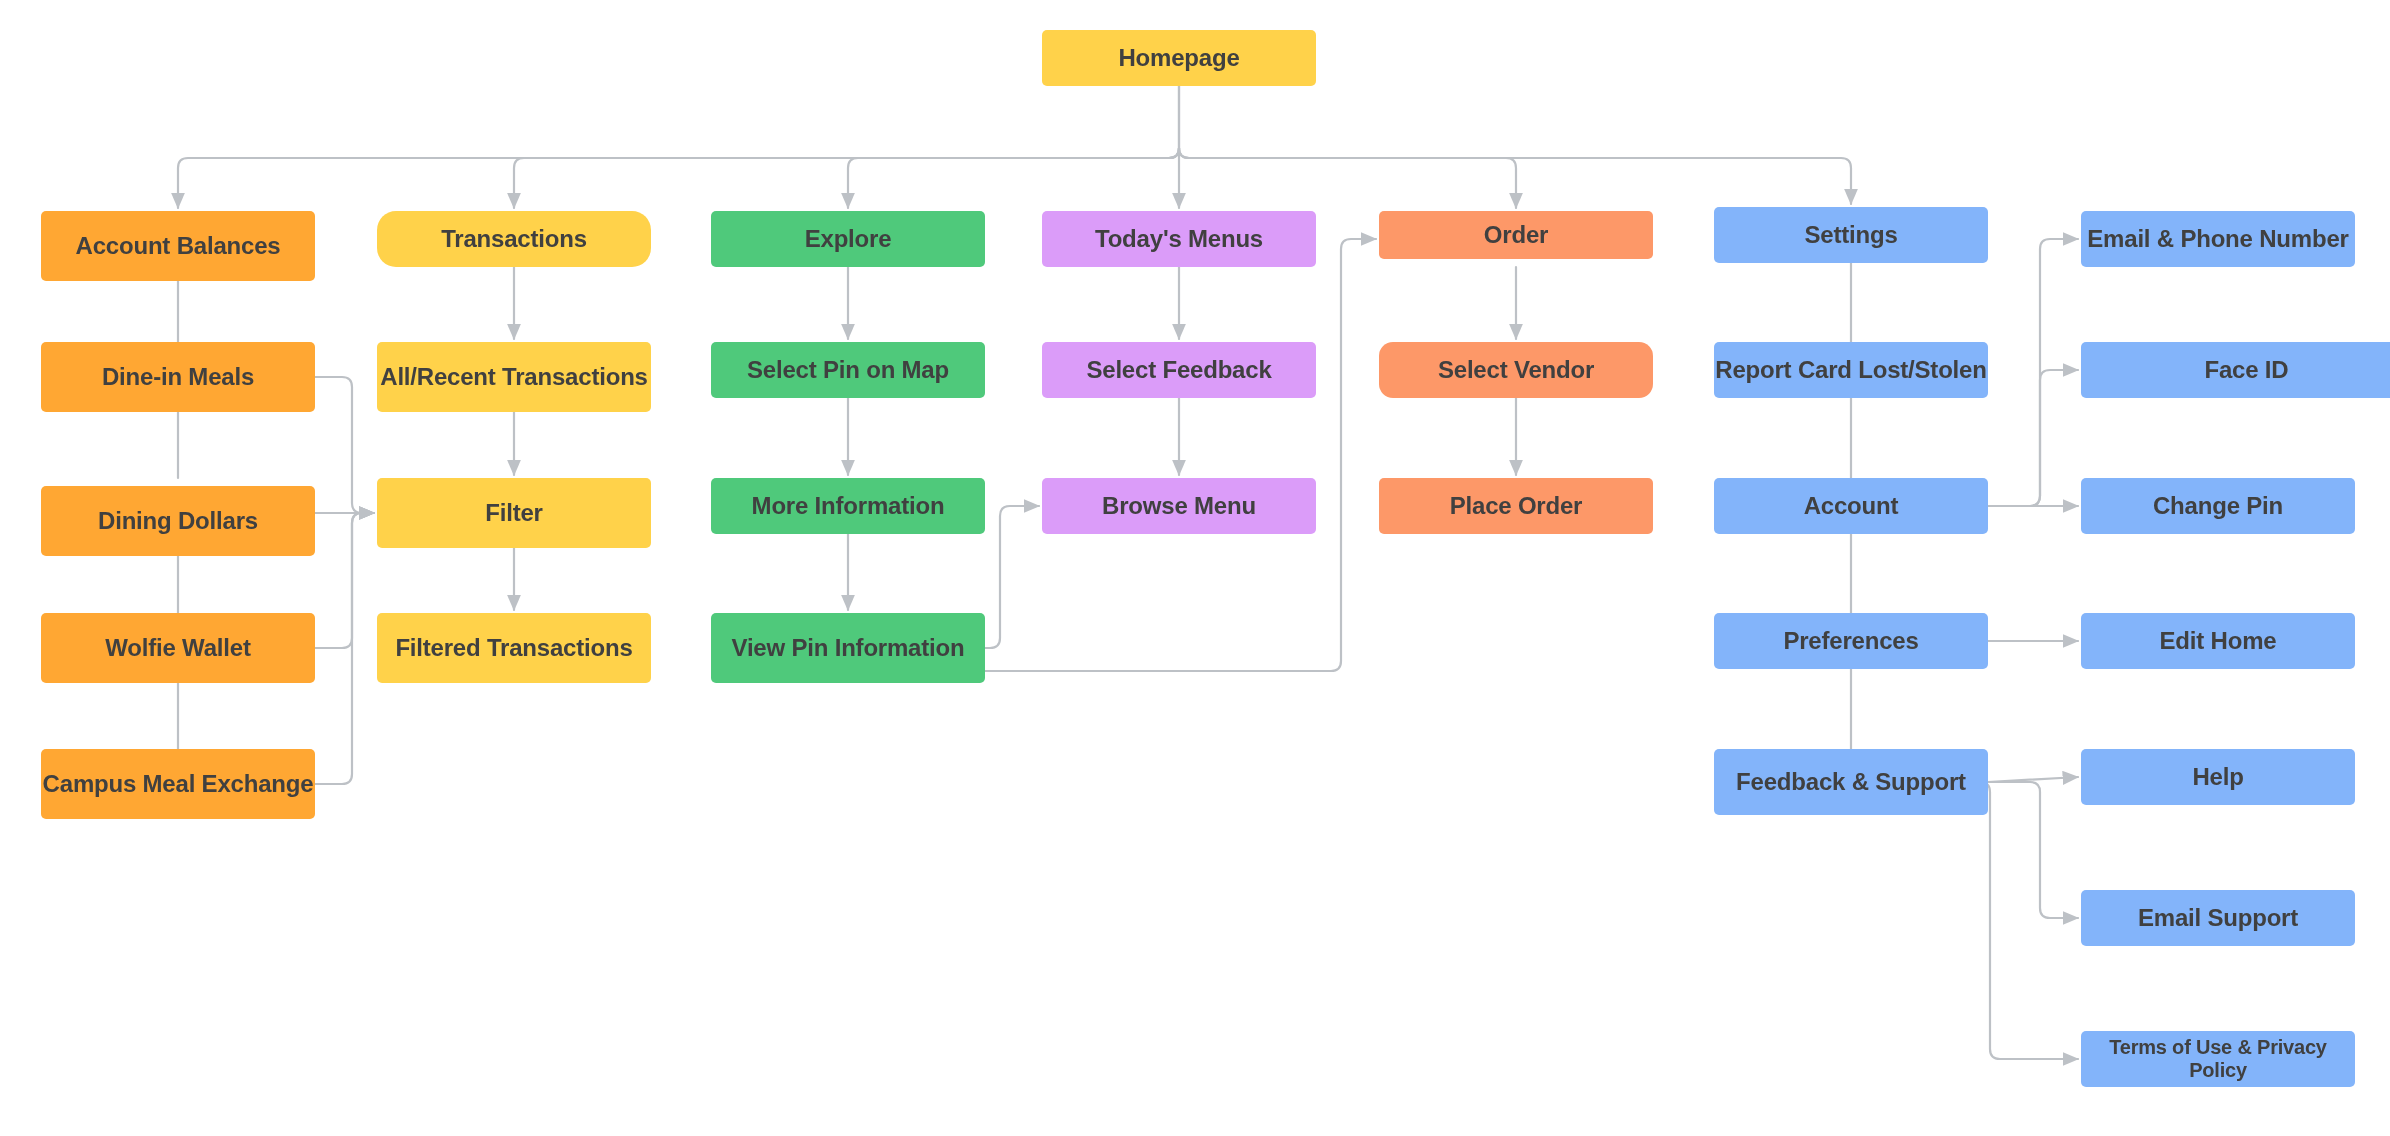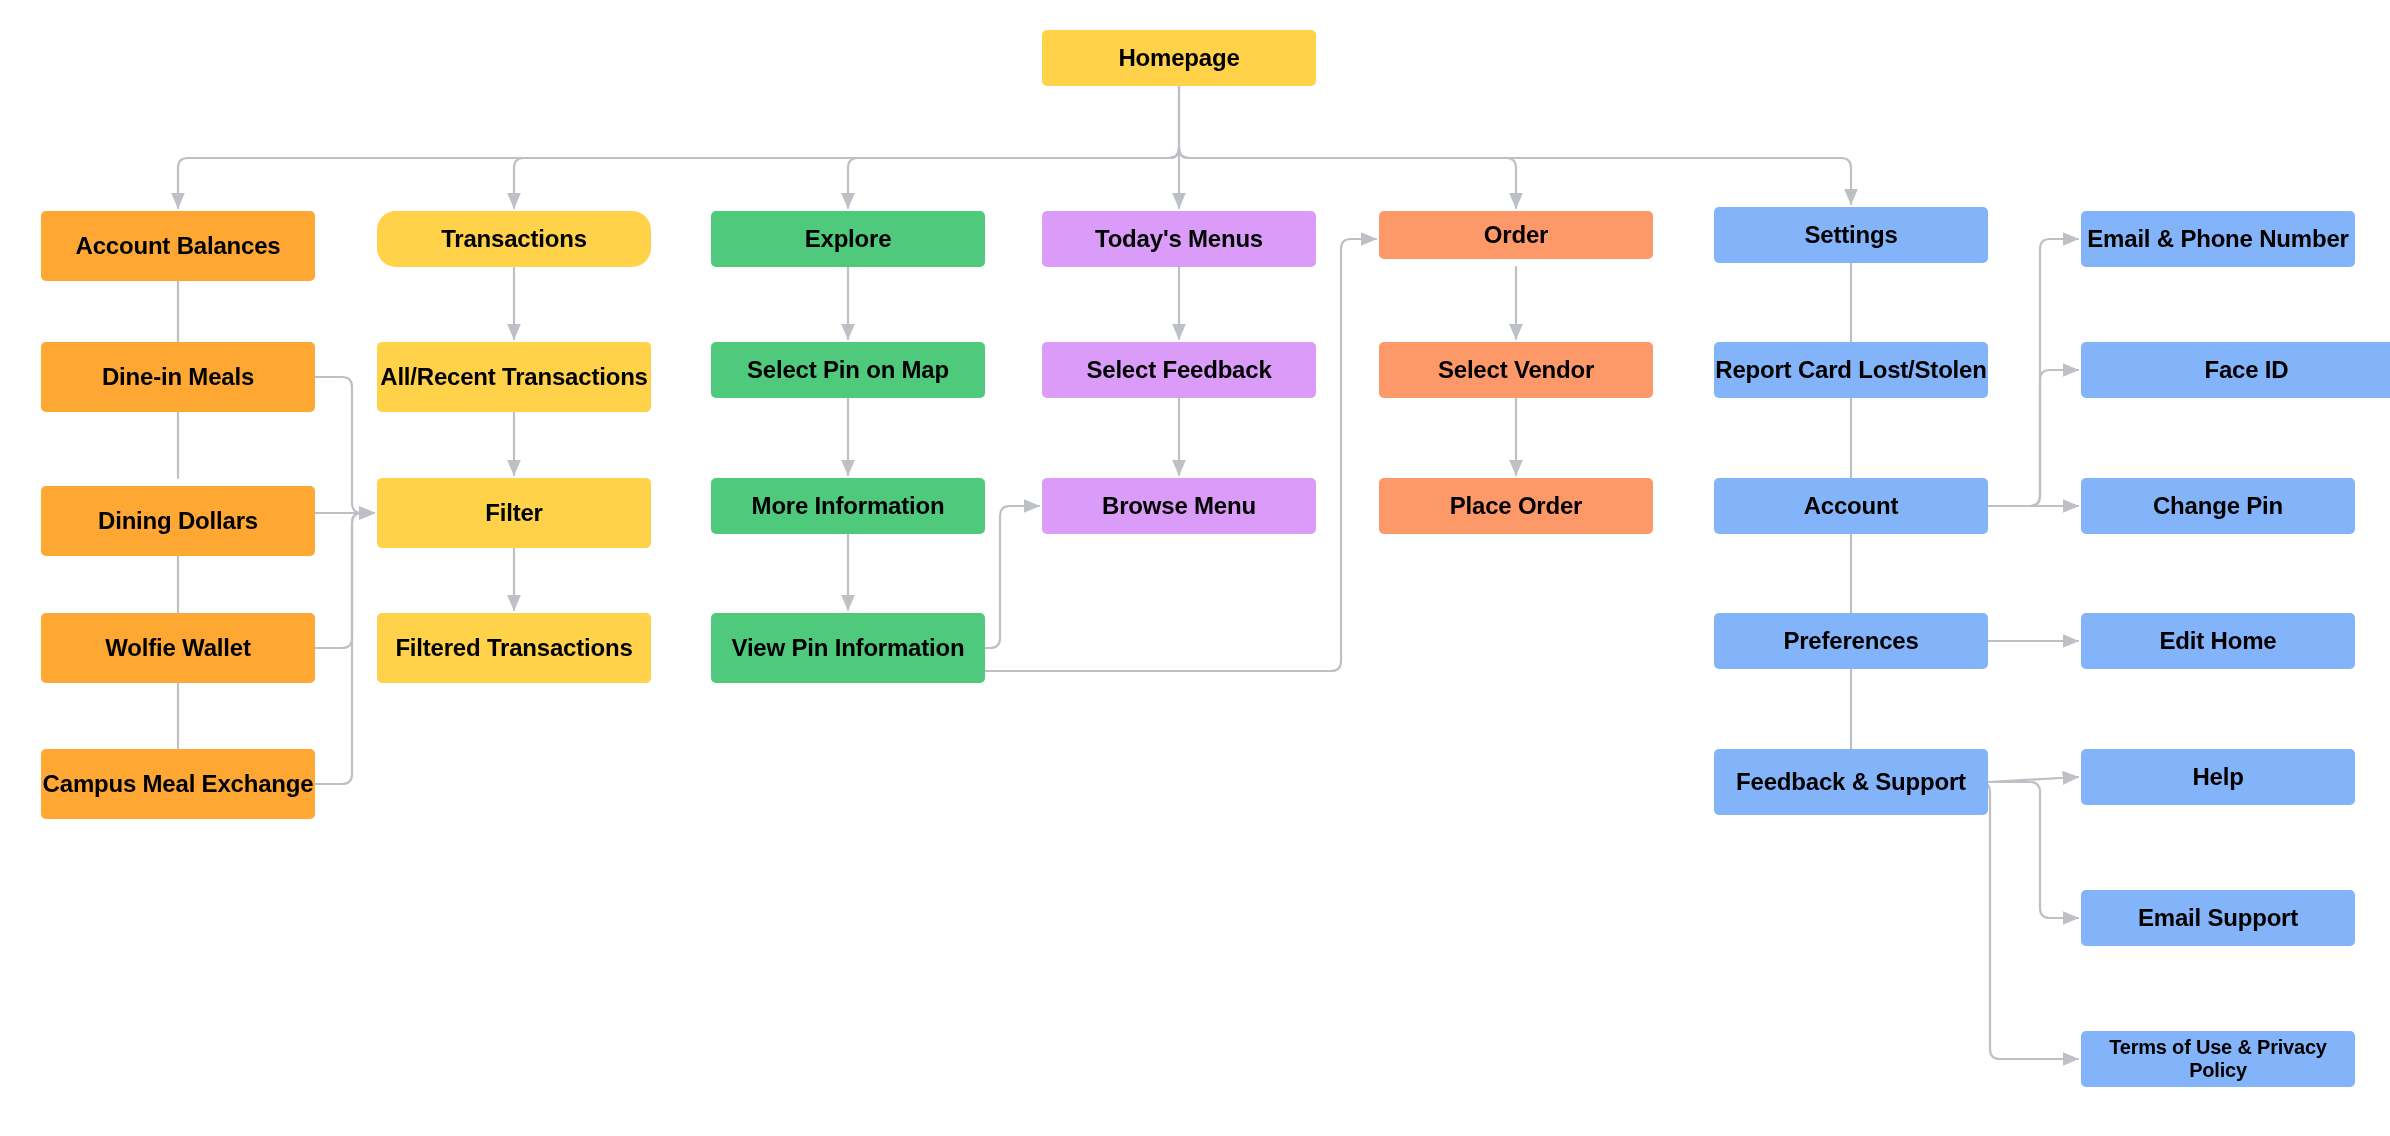--- a/index.html
+++ b/index.html
@@ -28,21 +28,21 @@
   }
   .node {
     position: absolute;
     display: flex;
     align-items: center;
     justify-content: center;
     text-align: center;
     border-radius: 5px;
     box-sizing: border-box;
     padding: 4px 1px;
-    color: #000000;
+    color: #404040;
     font-weight: bold;
     letter-spacing: -0.2px;
     line-height: 1.15;
     z-index: 2;
   }
   .node.sm { font-size: 20px; }
   .node.lg { font-size: 24px; }
 </style>
 </head>
 <body>
@@ -143,21 +143,21 @@
       </div>
       <div class="node lg" style="left: 1042px; top: 342px; width: 274px; height: 56px; background: rgb(219, 156, 249);">
         <span>Select Feedback</span>
       </div>
       <div class="node lg" style="left: 1042px; top: 478px; width: 274px; height: 56px; background: rgb(219, 156, 249);">
         <span>Browse Menu</span>
       </div>
       <div class="node lg" style="left: 1379px; top: 211px; width: 274px; height: 48px; background: rgb(253, 152, 104);">
         <span>Order</span>
       </div>
-      <div class="node lg" style="left: 1379px; top: 342px; width: 274px; height: 56px; background: rgb(253, 152, 104);">
+      <div class="node lg" style="left: 1379px; top: 342px; width: 274px; height: 56px; background: rgb(253, 152, 104); border-radius: 14px;">
         <span>Select Vendor</span>
       </div>
       <div class="node lg" style="left: 1379px; top: 478px; width: 274px; height: 56px; background: rgb(253, 152, 104);">
         <span>Place Order</span>
       </div>
       <div class="node lg" style="left: 1714px; top: 207px; width: 274px; height: 56px; background: rgb(131, 180, 250);">
         <span>Settings</span>
       </div>
       <div class="node lg" style="left: 1714px; top: 342px; width: 274px; height: 56px; background: rgb(131, 180, 250);">
         <span>Report Card Lost/Stolen</span>

